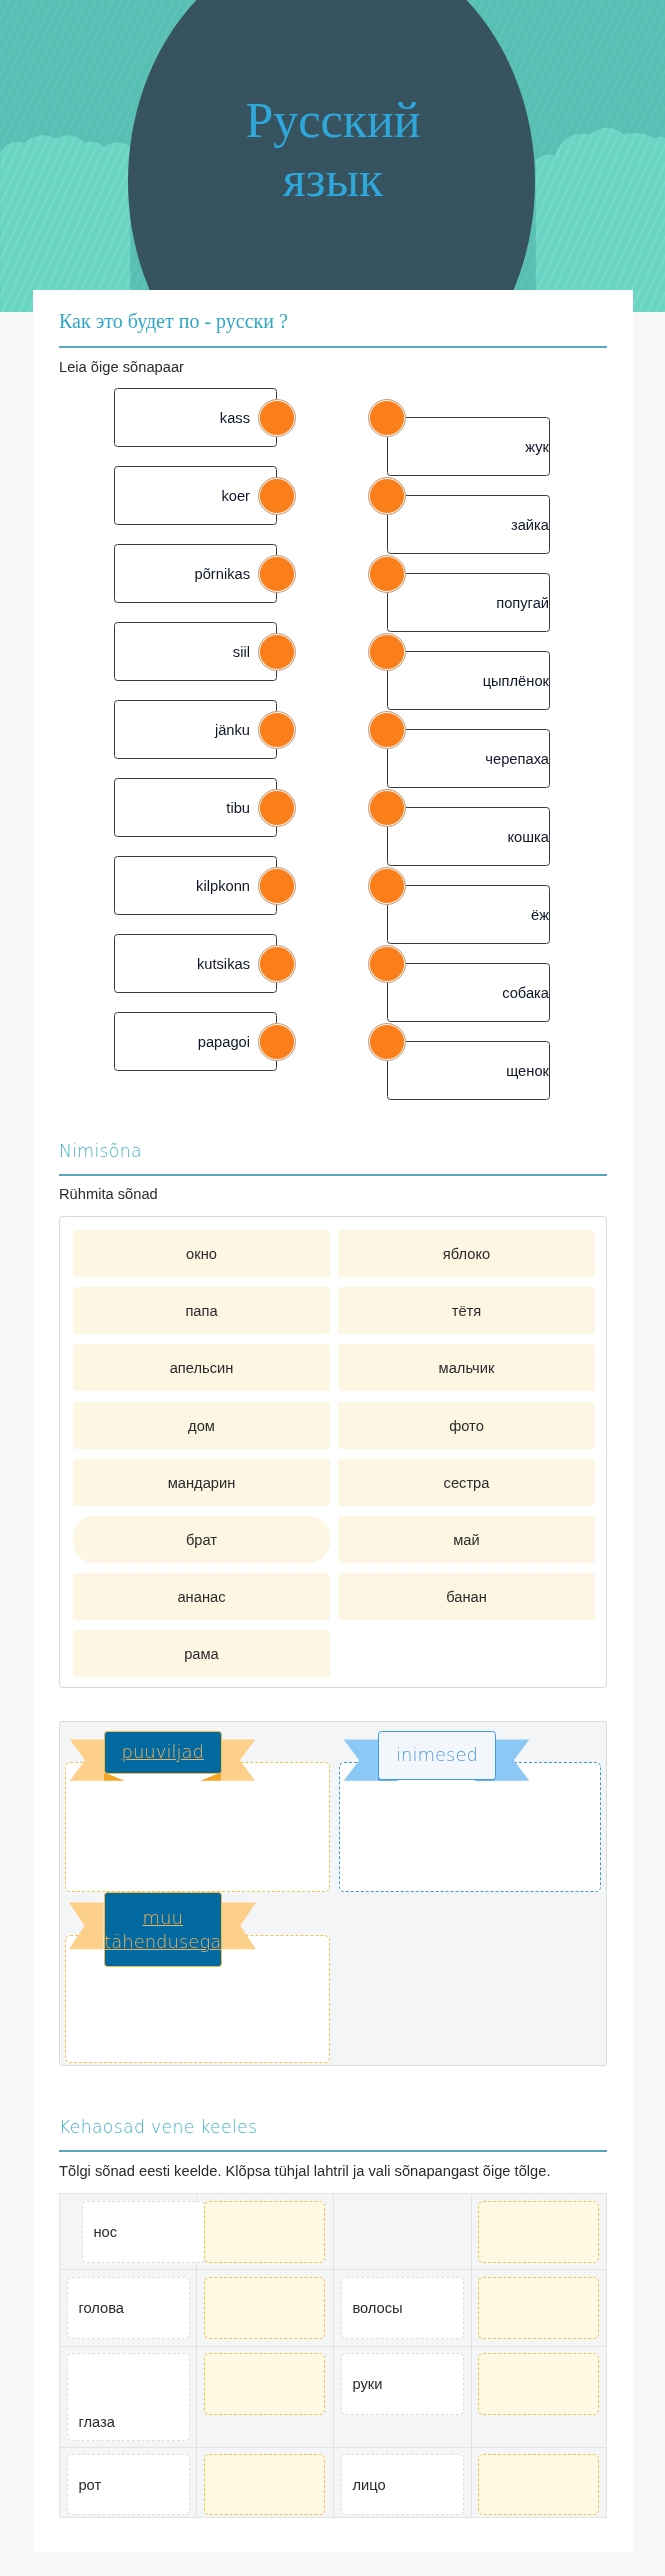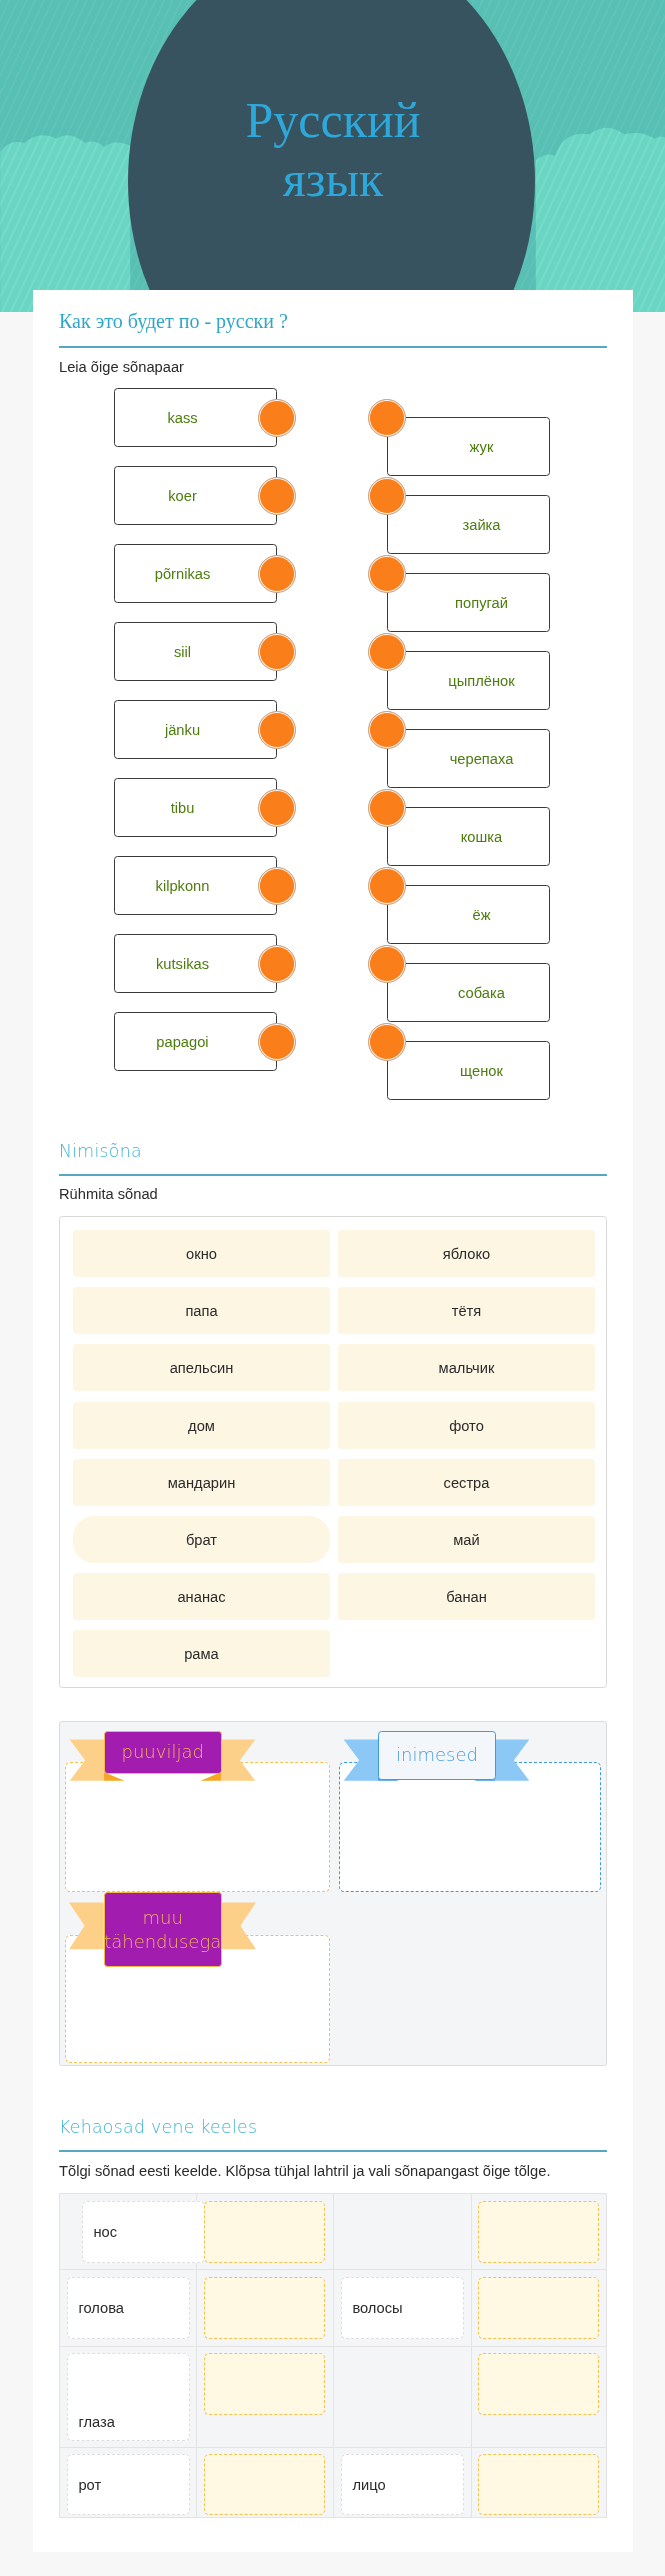--- a/index.html
+++ b/index.html
@@ -23,40 +23,40 @@
   .card { position: absolute; left: 33px; top: 290px; width: 600px; height: 2262px; background: #fff; }
 
   .sec-title { position: absolute; left: 59px; color: #2ea7c6; }
   .sec-title.serif { font-family: "Liberation Serif", serif; font-size: 20px; }
   .sec-title.hand { font-family: "DejaVu Sans", sans-serif; font-size: 17.3px; font-weight: 200; letter-spacing: 0.3px; color: #3db3cf; }
   .divider { position: absolute; left: 59px; width: 548px; height: 1.7px; background: #56a8c0; }
   .subtitle { position: absolute; left: 59px; font-size: 14.7px; color: #2b2b2b; }
 
   
   .match-box { position: absolute; width: 163px; height: 59px; border: 1.3px solid #3a3a3a; border-radius: 3.5px; background: #fff;
-    display: flex; align-items: center; justify-content: center; font-size: 14.7px; color: #4d7c0f; }
+    display: flex; align-items: center; justify-content: flex-end; font-size: 14.7px; color: #0f172a; }
   .match-box.left { left: 114px; padding-right: 26px; }
   .match-box.right { left: 387px; padding-left: 26px; margin-top: 29px; }
   .match-dot { position: absolute; width: 38px; height: 38px; border-radius: 50%; background: #fa7f1b;
     border: 1.3px solid #c9a58a; box-shadow: 0 0 0 0.9px #fff inset; cursor: pointer; }
 
   
   .bank { position: absolute; left: 59px; top: 1216px; width: 548px; height: 472px; border: 1.3px solid #d9d9d9; border-radius: 3.5px; background: #fff; }
   .tile { position: absolute; width: 257px; height: 47px; background: #fdf6e3; border-radius: 3.5px; display: flex; align-items: center;
     justify-content: center; font-size: 14.7px; color: #2b2b2b; cursor: grab; }
 
   
   .groups { position: absolute; left: 59px; top: 1721px; width: 548px; height: 345px; background: #f4f5f7; border: 0.9px solid #dcdcdc; border-radius: 2.6px; }
   .drop { position: absolute; background: #fff; border: 1.7px dashed; border-radius: 5.2px; }
   .drop.yellow { border-color: #f2c14e; }
   .drop.blue { border-color: #3a9ad9; }
   .ribbon { position: absolute; }
   .ribbon .label { position: absolute; border: 1.7px solid; border-radius: 3.5px; display: flex; align-items: center; justify-content: center;
     text-align: center; font-family: "DejaVu Sans", sans-serif; font-weight: 200; font-size: 18px; line-height: 1.3; }
-  .ribbon.yellow .label { background: #a21caf; border-color: #f4b844; color: #f0b15a; }
+  .ribbon.yellow .label { background: #0369a1; border-color: #f4b844; color: #f0b15a; text-decoration: underline; }
   .ribbon.blue .label { background: #f3f7fb; border-color: #3b9be6; color: #4a9be0; }
 
   
   .table { position: absolute; left: 59px; top: 2193px; width: 548px; height: 325px; background: #f4f5f7; border: 0.9px solid #e3e3e3; }
   .vline { position: absolute; top: 0; width: 0.9px; height: 100%; background: #e3e3e3; }
   .hline { position: absolute; left: 0; height: 0.9px; width: 100%; background: #e3e3e3; }
   .word-cell { position: absolute; background: #fff; border: 1.7px dashed #dedede; border-radius: 5.2px; font-size: 14.7px; color: #2b2b2b; padding-left: 10.4px; display: flex; align-items: center; }
   .word-cell.bottom { align-items: flex-end; padding-bottom: 10.4px; }
   .answer-cell { position: absolute; background: #fff8e3; border: 1.7px dashed #f2c14e; border-radius: 5.2px; cursor: pointer; }
 </style>
@@ -244,20 +244,21 @@
   <div class="answer-cell" style="left:144px; top:7px; width:121px; height:62px;"></div>
   <div class="answer-cell" style="left:418px; top:7px; width:121px; height:62px;"></div>
 
   <div class="word-cell" style="left:7px; top:83px; width:123px; height:62px;">голова</div>
   <div class="answer-cell" style="left:144px; top:83px; width:121px; height:62px;"></div>
   <div class="word-cell" style="left:281px; top:83px; width:123px; height:62px;">волосы</div>
   <div class="answer-cell" style="left:418px; top:83px; width:121px; height:62px;"></div>
 
   <div class="word-cell bottom" style="left:7px; top:159px; width:123px; height:88px;">глаза</div>
   <div class="answer-cell" style="left:144px; top:159px; width:121px; height:62px;"></div>
+  <div class="word-cell" style="left:281px; top:159px; width:123px; height:62px;">руки</div>
   <div class="answer-cell" style="left:418px; top:159px; width:121px; height:62px;"></div>
 
   <div class="word-cell" style="left:7px; top:260px; width:123px; height:61px;">рот</div>
   <div class="answer-cell" style="left:144px; top:260px; width:121px; height:61px;"></div>
   <div class="word-cell" style="left:281px; top:260px; width:123px; height:61px;">лицо</div>
   <div class="answer-cell" style="left:418px; top:260px; width:121px; height:61px;"></div>
 </div>
 
 
 </body></html>

